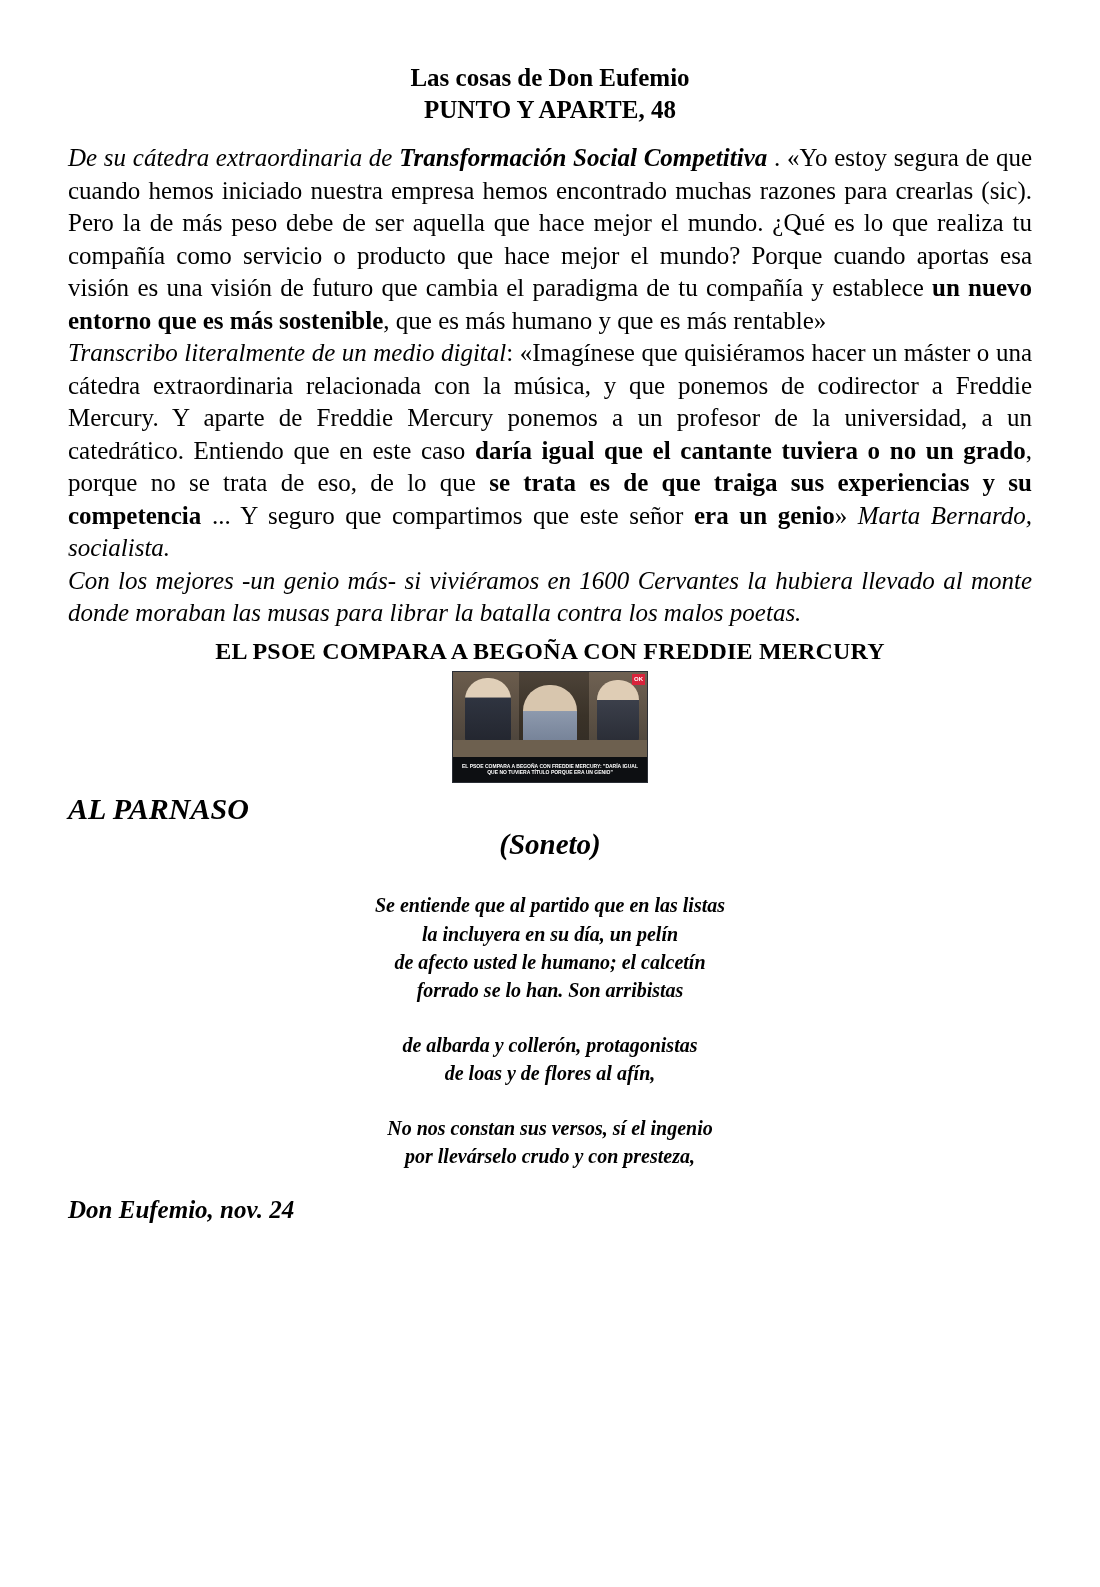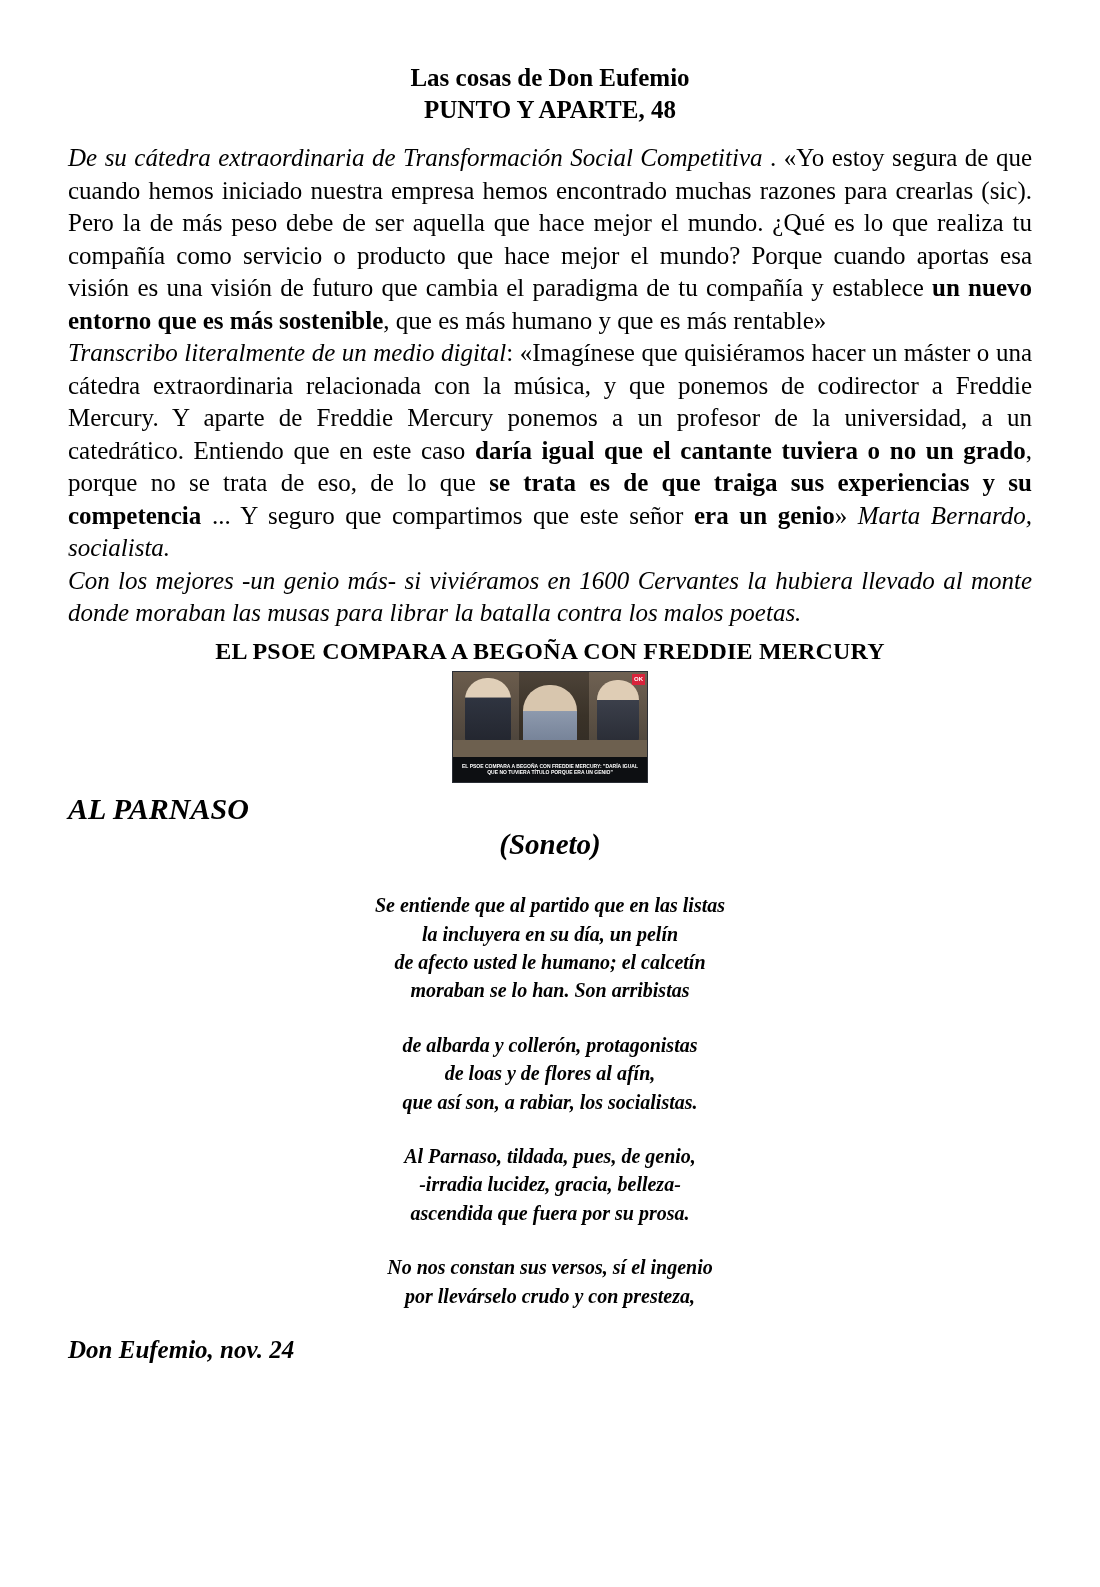--- a/index.html
+++ b/index.html
@@ -32,21 +32,21 @@
   .prose {
     font-size: 25px;
     line-height: 1.3;
     text-align: justify;
     text-justify: inter-word;
   }
   .prose p {
     margin: 0;
   }
   .it { font-style: italic; }
-  .bi { font-style: italic; font-weight: normal; }
+  .bi { font-style: italic; font-weight: bold; }
   .b  { font-weight: bold; }
 
   .headline {
     text-align: center;
     font-weight: bold;
     font-size: 24px;
     margin-top: 8px;
     letter-spacing: 0.2px;
   }
 
@@ -207,34 +207,28 @@
     </div>
   </div>
 
   <div class="poem-title">AL PARNASO</div>
   <div class="poem-subtitle">(Soneto)</div>
 
   <div class="stanza">
     <span class="vline">Se entiende que al partido que en las listas</span>
     <span class="vline">la incluyera en su día, un pelín</span>
     <span class="vline">de afecto usted le humano; el calcetín</span>
-    <span class="vline">moraban se lo han. Son arribistas</span>
+    <span class="vline">forrado se lo han. Son arribistas</span>
   </div>
 
   <div class="stanza">
     <span class="vline">de albarda y collerón, protagonistas</span>
     <span class="vline">de loas y de flores al afín,</span>
-    <span class="vline">que así son, a rabiar, los socialistas.</span>
-  </div>
-
-  <div class="stanza">
-    <span class="vline">Al Parnaso, tildada, pues, de genio,</span>
-    <span class="vline">-irradia lucidez, gracia, belleza-</span>
-    <span class="vline">ascendida que fuera por su prosa.</span>
-  </div>
+  </div>
+
 
   <div class="stanza">
     <span class="vline">No nos constan sus versos, sí el ingenio</span>
     <span class="vline">por llevárselo crudo y con presteza,</span>
   </div>
 
   <div class="signature">Don Eufemio, nov. 24</div>
 
 </div>
 

